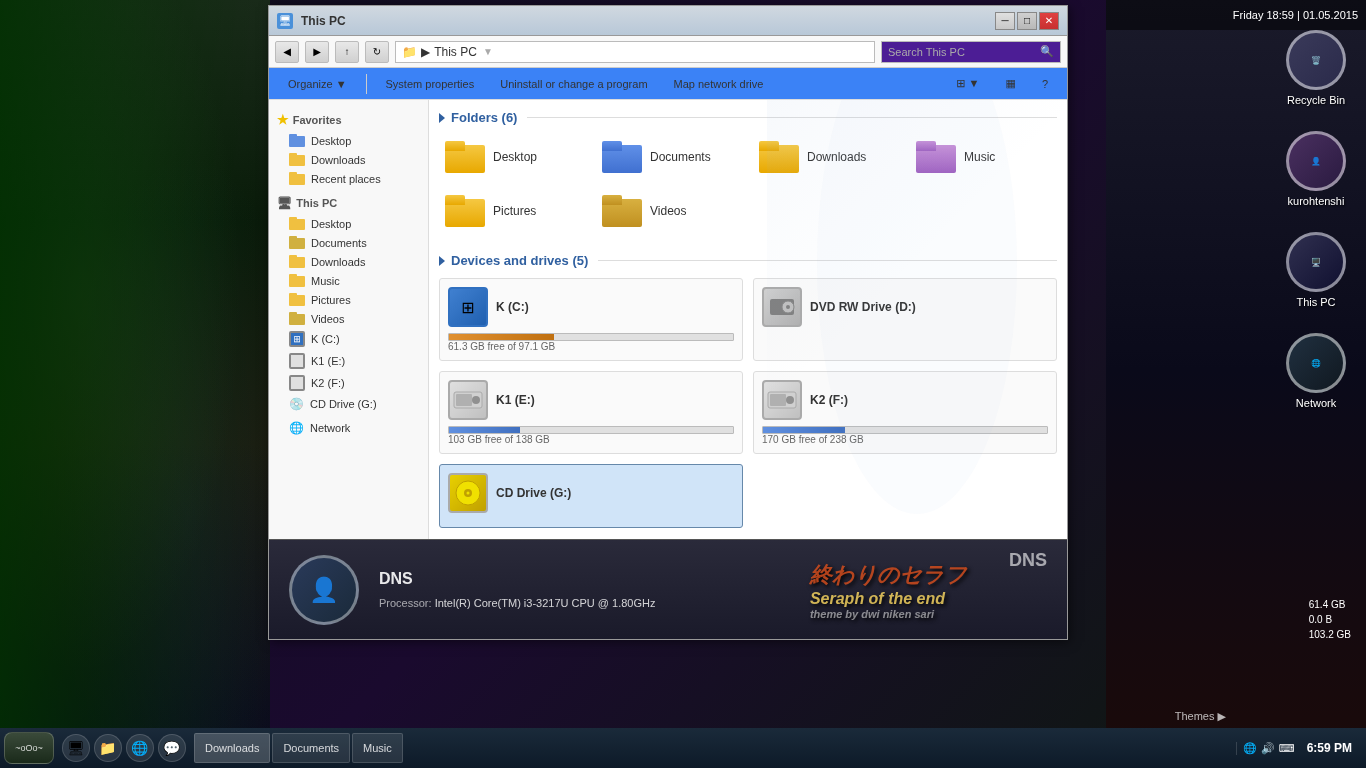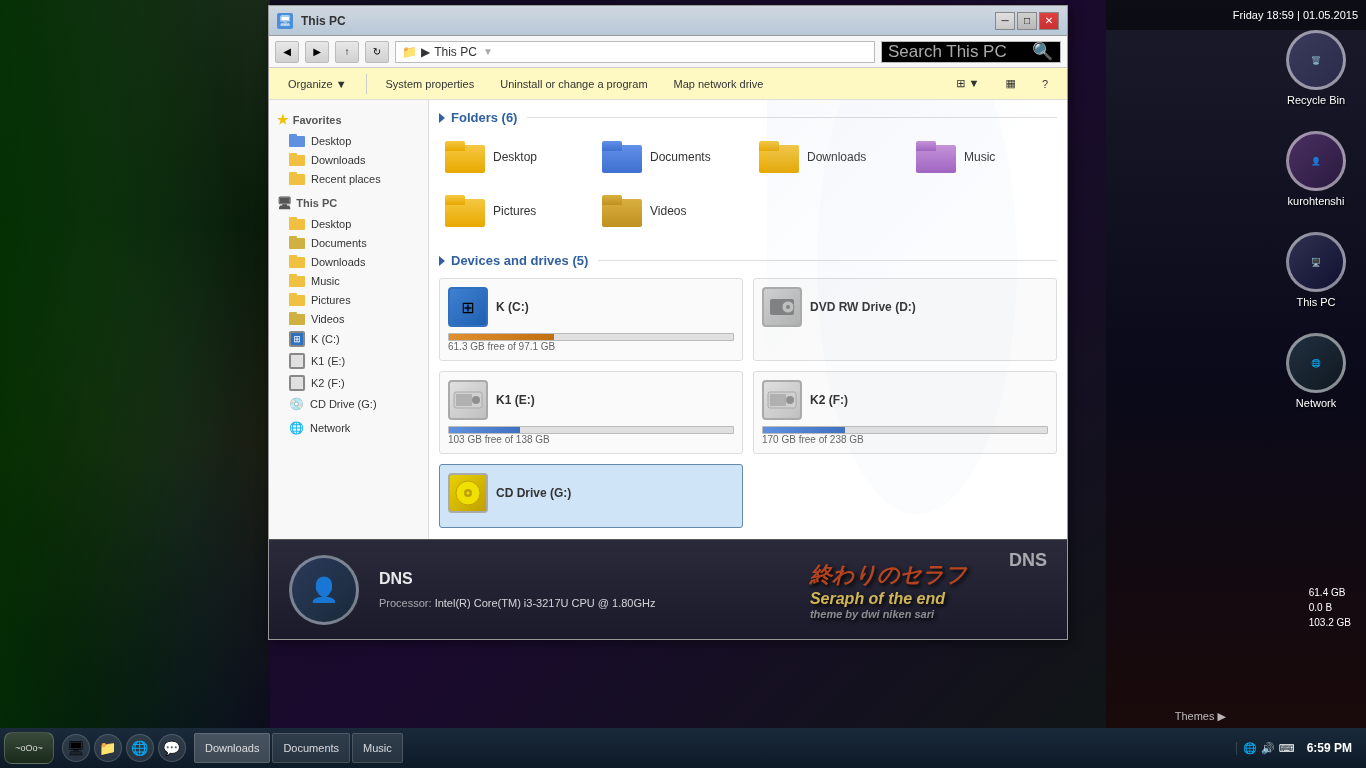--- a/index.html
+++ b/index.html
@@ -169,32 +169,32 @@
       display: flex;
       align-items: center;
       padding: 0 6px;
       font-size: 12px;
       color: #333;
     }
     .search-box {
       width: 180px;
       height: 22px;
       border: 1px solid #bbb;
-      background: #000000;
+      background: #4c1d95;
       display: flex;
       align-items: center;
       padding: 0 6px;
-      font-size: 17px;
+      font-size: 11px;
       color: #999;
     }
 
     
     .toolbar {
       height: 32px;
-      background: #fef9c3;
+      background: #3b82f6;
       border-bottom: 1px solid #ddd;
       display: flex;
       align-items: center;
       padding: 0 8px;
       gap: 4px;
       flex-shrink: 0;
     }
     .toolbar-btn {
       padding: 3px 10px;
       font-size: 11px;
@@ -573,21 +573,21 @@
       font-size: 8px;
       color: white;
       text-align: center;
       flex-shrink: 0;
     }
 
     
     .storage-right {
       position: absolute;
       right: 15px;
-      bottom: 136px;
+      bottom: 124px;
       z-index: 10;
       color: white;
       font-size: 10px;
     }
     .storage-item {
       display: flex;
       align-items: center;
       gap: 6px;
       margin-bottom: 4px;
     }

